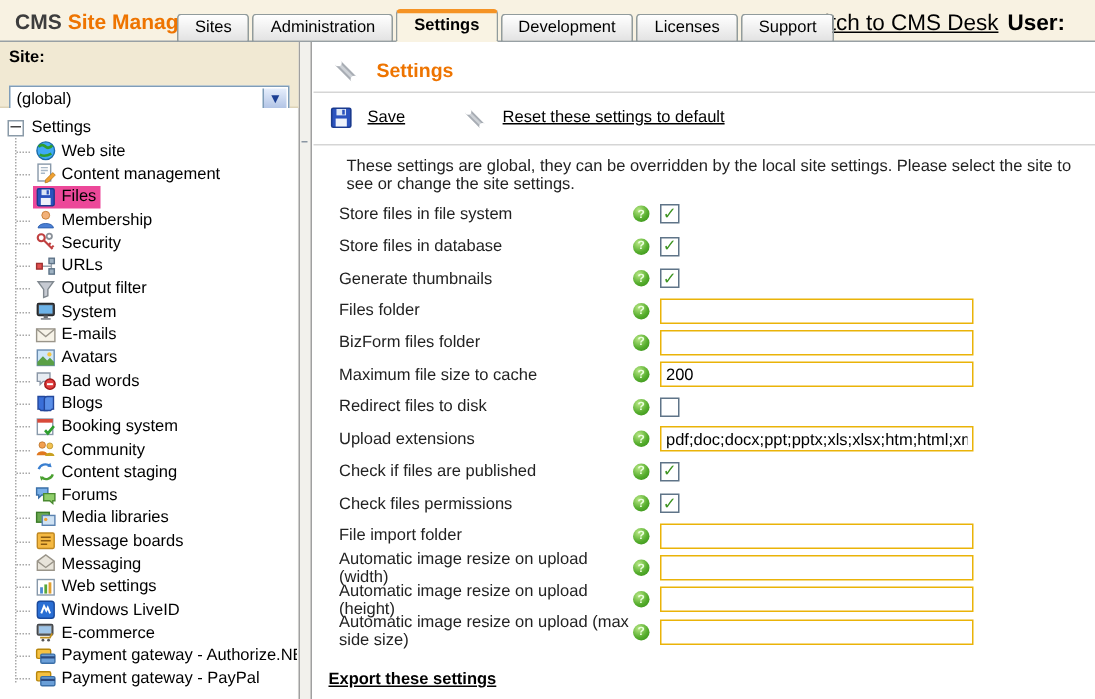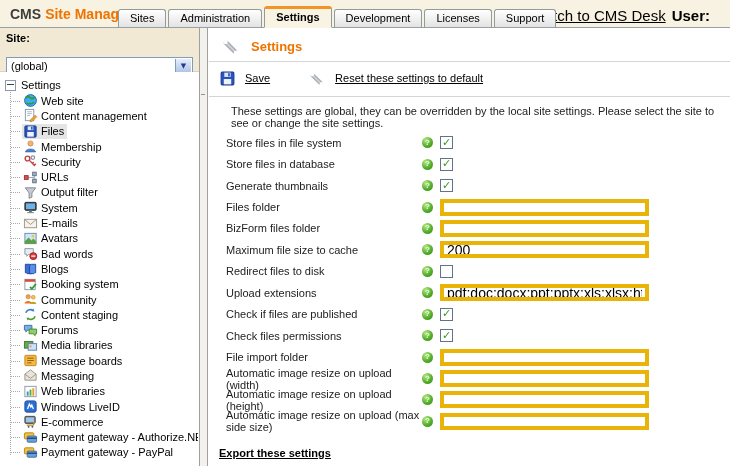--- a/index.html
+++ b/index.html
@@ -37,21 +37,21 @@
   .tree{position:absolute;left:0;right:1px;top:44px;bottom:0;font-size:11px;overflow:hidden;background:#fff;}
   .tree-vline{position:absolute;left:10px;top:20px;width:1px;height:363px;border-left:1px dotted #a8a8a8;}
   .tree-root{height:16px;display:flex;align-items:center;padding-left:5px;margin-top:5px;cursor:pointer;}
   .expander{width:9px;height:9px;border:1px solid #8a9aa8;background:#fff;position:relative;flex:none;}
   .expander::after{content:"";position:absolute;left:1px;right:1px;top:3px;height:1px;background:#444;}
   .root-label{margin-left:5px;}
   .tree-items{margin-top:0;}
   .tree-item{height:15.3px;display:flex;align-items:center;padding-left:22px;position:relative;cursor:pointer;white-space:nowrap;}
   .tree-item::before{content:"";position:absolute;left:11px;width:9px;top:50%;border-top:1px dotted #a8a8a8;}
   .node{display:flex;align-items:center;padding:0 3px 0 1px;}
-  .tree-item.selected .node{background:#e5e5e5;}
+  .tree-item.selected .node{background:#ec4899;}
   .ticon{width:15px;height:15px;flex:none;margin-right:3px;display:inline-flex;}
   .ticon svg{width:15px;height:15px;}
 
   
   .splitter{position:absolute;left:200px;top:28px;width:8px;bottom:0;background:#f2f1ec;
             border-right:1px solid #a0a0a0;box-sizing:border-box;}
   .splitter-handle{position:absolute;left:1px;right:2px;top:66px;height:1px;background:#8a96a2;}
 
   
   .main{position:absolute;left:209px;top:28px;right:0;bottom:0;background:#fff;font-size:11px;}
@@ -72,21 +72,21 @@
   .frow{height:21.45px;display:flex;align-items:center;padding-left:17px;}
   .flabel{width:196px;flex:none;color:#222;}
   .help{width:11px;height:11px;flex:none;margin-right:7px;border-radius:50%;
         background:radial-gradient(circle at 35% 28%,#b9e886,#57ae2e 55%,#2e8a12);
         display:flex;align-items:center;justify-content:center;cursor:pointer;}
   .help::after{content:"?";color:#eaffdd;font-size:8px;font-weight:bold;line-height:1;}
   .checkbox{width:13px;height:13px;background:#fff;border:1px solid #5f7488;box-sizing:border-box;
             display:flex;align-items:center;justify-content:center;cursor:pointer;}
   .checkbox.checked::after{content:"\2713";color:#3d9420;font-size:11px;font-weight:bold;
             font-family:"DejaVu Sans",sans-serif;line-height:1;margin-top:-1px;}
-  .tinput{width:209px;height:17px;border:4px solid #eab308;font-size:14px;padding:0 3px;
+  .tinput{width:209px;height:17px;border:1px solid #eab308;font-size:11px;padding:0 3px;
           box-sizing:border-box;font-family:"Liberation Sans","DejaVu Sans",sans-serif;color:#000;}
   .export-link{position:absolute;left:10px;top:419px;color:#000;text-decoration:underline;
                font-weight:bold;cursor:pointer;}
 </style>
 </head>
 <body>
 
 <div class="stage">
 
   <div class="header">
@@ -350,21 +350,21 @@
           <div class="tree-item">
             <span class="node">
               <span class="ticon">
                 <svg viewBox="0 0 16 16">
                   <rect x="2" y="2.5" width="12" height="11" fill="#fff" stroke="#8899aa"></rect>
                   <rect x="4" y="8" width="2" height="4.5" fill="#4a8ad4"></rect>
                   <rect x="7" y="6" width="2" height="6.5" fill="#5aa83a"></rect>
                   <rect x="10" y="4.5" width="2" height="8" fill="#e0a030"></rect>
                 </svg>
               </span>
-              <span>Web libraries</span>
+              <span>Web settings</span>
             </span>
           </div>
           <div class="tree-item">
             <span class="node">
               <span class="ticon">
                 <svg viewBox="0 0 16 16">
                   <rect x="2" y="2" width="12" height="12" rx="2" fill="#2a6fd4" stroke="#1a4a9c"></rect>
                   <path d="M4.8 10.6l2-5.2 1.6 3.2 1-2.1 1.7 4.1" stroke="#fff" stroke-width="1.4" fill="none"></path>
                 </svg>
               </span>

